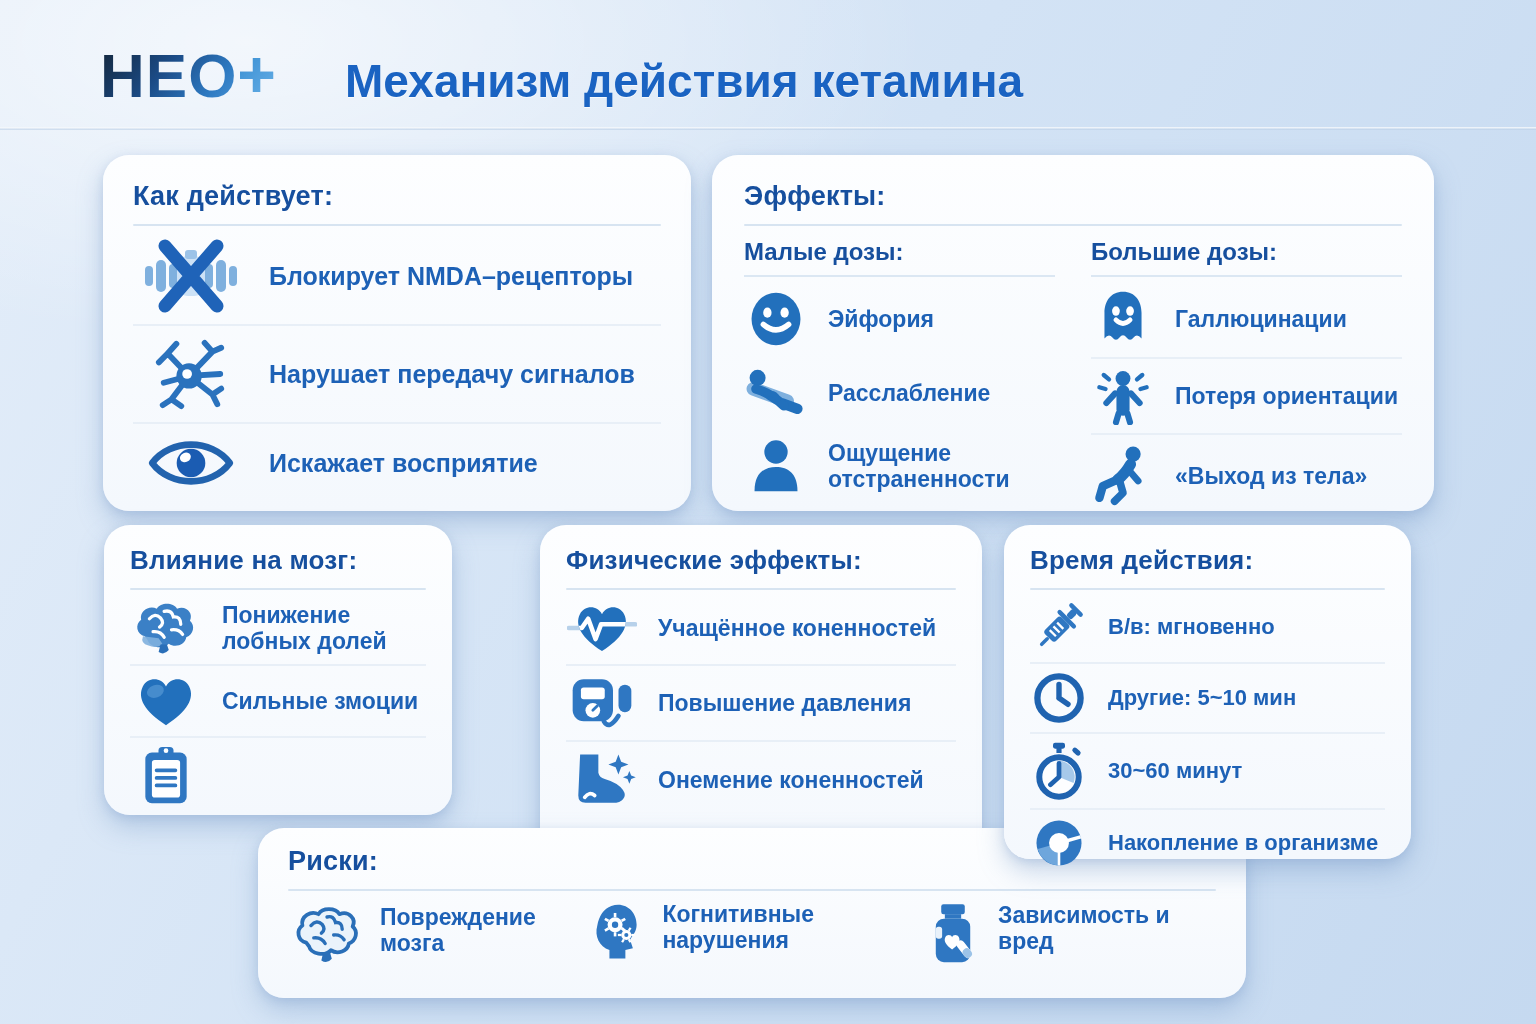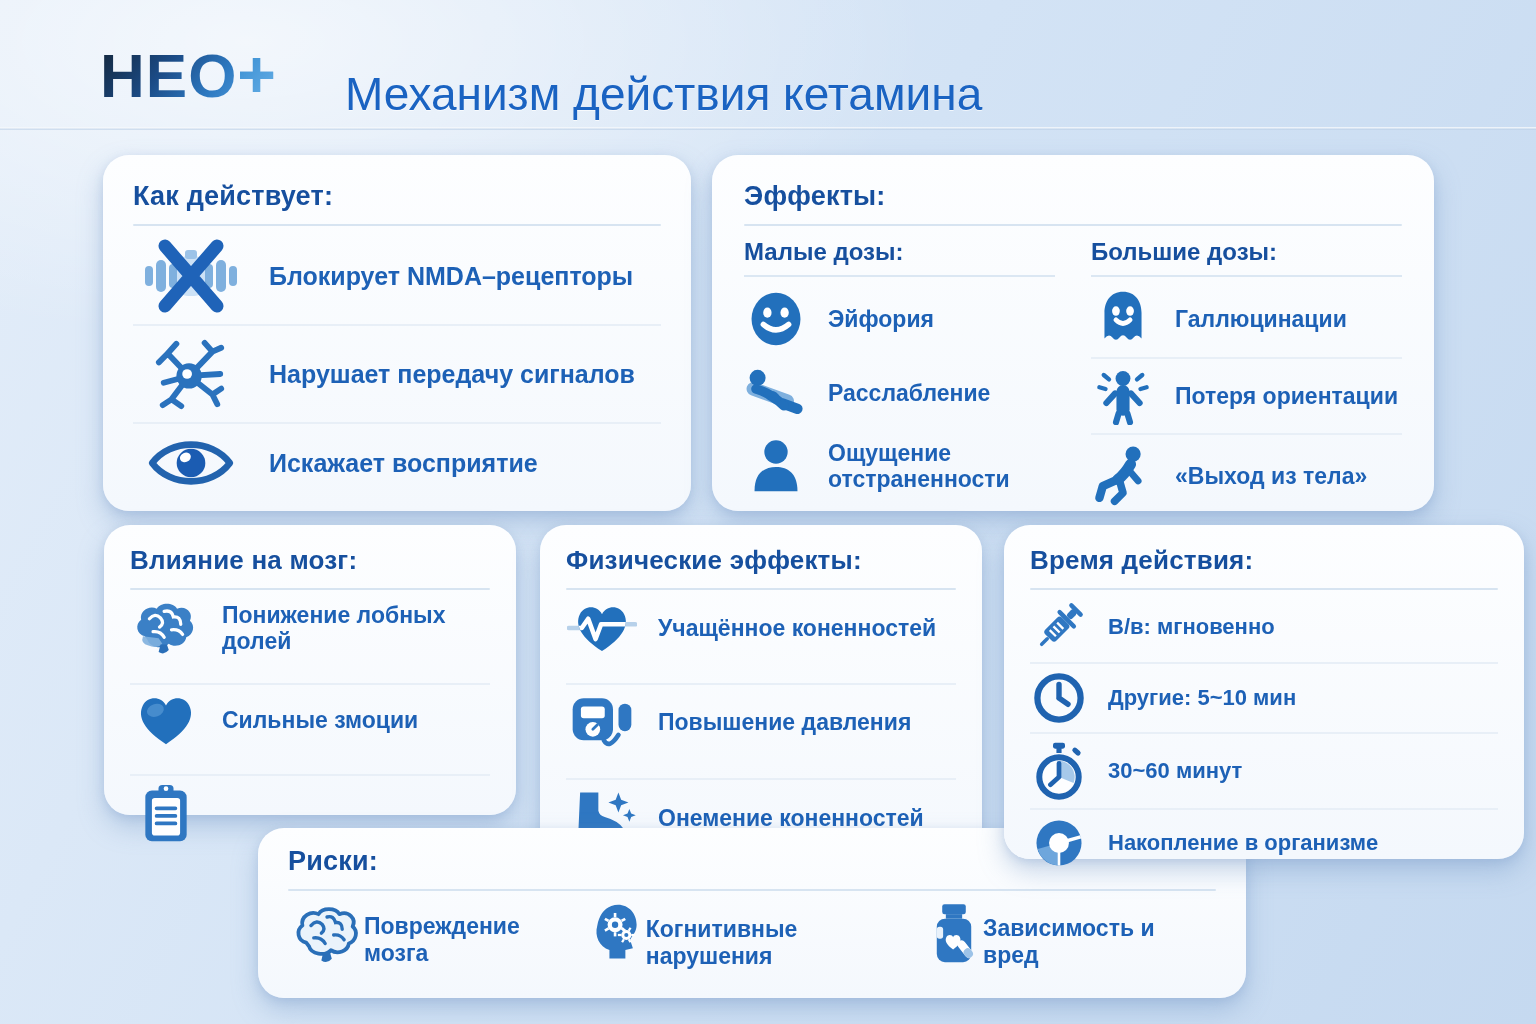--- a/index.html
+++ b/index.html
@@ -11,22 +11,22 @@
       linear-gradient(118deg,#e3edf9 0%, #d3e3f5 48%, #c5d9f0 100%);
   }
   .page-divider{position:absolute;left:0;top:127px;width:1536px;height:3px;
     background:linear-gradient(180deg, rgba(255,255,255,.85), rgba(168,194,224,.55));}
   .logo{position:absolute;left:100px;top:36px;font-size:62px;font-weight:800;letter-spacing:1px;
     background:linear-gradient(130deg,#14273d 5%,#1b4b86 38%,#2e7ac2 65%,#5aa5e0 92%);
     -webkit-background-clip:text;background-clip:text;color:transparent;}
   .logo .plus{font-size:66px;
     background:linear-gradient(130deg,#2e86cd,#6fb5ea);
     -webkit-background-clip:text;background-clip:text;color:transparent;}
-  .title{position:absolute;left:345px;top:54px;font-size:46px;font-weight:400;color:#1a63c2;
-    text-shadow:0 1px 0 rgba(255,255,255,.7);margin-top:13px;}
+  .title{position:absolute;left:345px;top:54px;font-size:46px;font-weight:700;color:#1a63c2;
+    text-shadow:0 1px 0 rgba(255,255,255,.7);}
   .card{position:absolute;background:linear-gradient(180deg,#fdfeff 0%,#f4f8fd 100%);
     border-radius:26px;box-sizing:border-box;
     box-shadow:0 12px 26px rgba(114,150,198,.38), 0 3px 8px rgba(130,160,205,.25);}
   .card h2{margin:0;color:#164f9e;font-size:27px;font-weight:700;letter-spacing:.2px;}
   .hline{height:2px;background:#d7e4f1;border-radius:2px;margin:12px 0 2px;}
   .row{display:flex;align-items:center;gap:20px;}
   .label{color:#1d61b6;font-weight:700;line-height:1.15;}
   .ic{display:flex;align-items:center;justify-content:center;flex:0 0 auto;}
 
   .how{left:103px;top:155px;width:588px;height:356px;padding:26px 30px;}
@@ -38,37 +38,37 @@
   .effects{left:712px;top:155px;width:722px;height:356px;padding:26px 32px;}
   .cols{display:flex;gap:36px;margin-top:12px;}
   .col{flex:1;min-width:0;}
   .subtitle{font-size:24px;color:#164f9e;font-weight:700;}
   .subline{height:2px;background:#dbe7f3;margin:9px 0 4px;}
   .effects .row{padding:8px 0;}
   .col-right .row + .row{border-top:2px solid #e8eff7;}
   .effects .ic{width:64px;}
   .effects .label{font-size:23px;}
 
-  .brain{left:104px;top:525px;width:412px;height:290px;padding:20px 26px;}
+  .brain{left:104px;top:525px;width:348px;height:290px;padding:20px 26px;}
   .physical{left:540px;top:525px;width:442px;height:356px;padding:20px 26px;}
   .brain h2,.physical h2,.time h2{font-size:26px;}
   .brain .row,.physical .row{padding:7px 0;}
-  .brain .row + .row,.physical .row + .row{border-top:2px solid #e8eff7;margin-top:19px;}
+  .brain .row + .row,.physical .row + .row{border-top:2px solid #e8eff7;}
   .brain .ic,.physical .ic{width:72px;}
   .brain .label,.physical .label{font-size:23px;}
 
-  .time{left:1004px;top:525px;width:520px;height:334px;padding:20px 26px;z-index:3;}
+  .time{left:1004px;top:525px;width:407px;height:334px;padding:20px 26px;z-index:3;}
   .time .row{padding:7px 0;}
   .time .row + .row{border-top:2px solid #e8eff7;}
   .time .ic{width:58px;}
   .time .label{font-size:22px;}
 
   .risks{left:258px;top:828px;width:988px;height:170px;padding:18px 30px;z-index:1;}
   .risk-items{display:flex;justify-content:space-between;align-items:center;margin-top:10px;padding:0 4px;}
-  .risk{display:flex;align-items:flex-end;}
+  .risk{display:flex;align-items:flex-start;gap:16px;}
   .risks .label{font-size:23px;}
 </style>
 </head>
 <body>
 
 <div class="page-divider"></div>
 
 <div class="logo"><span>НЕО</span><span class="plus">+</span></div>
 
 <div class="title">Механизм действия кетамина</div>

